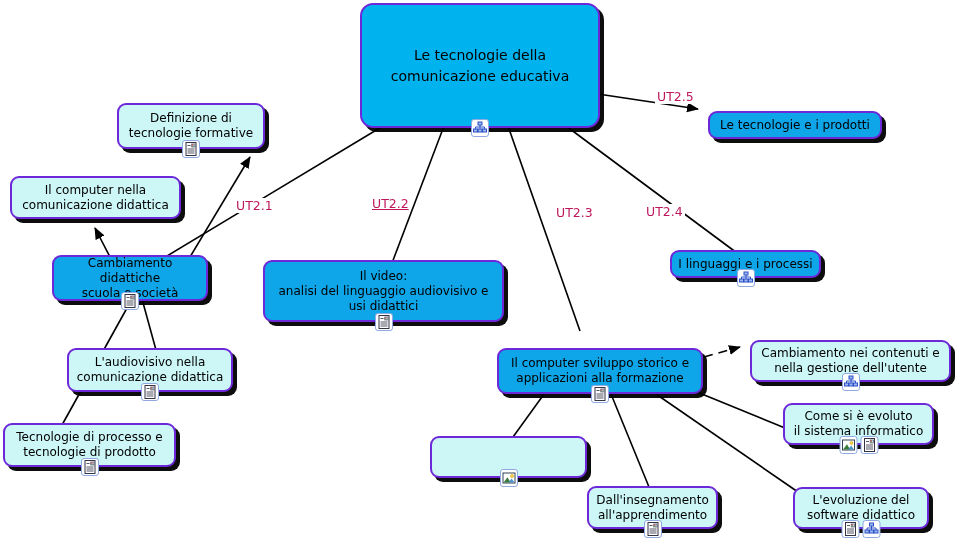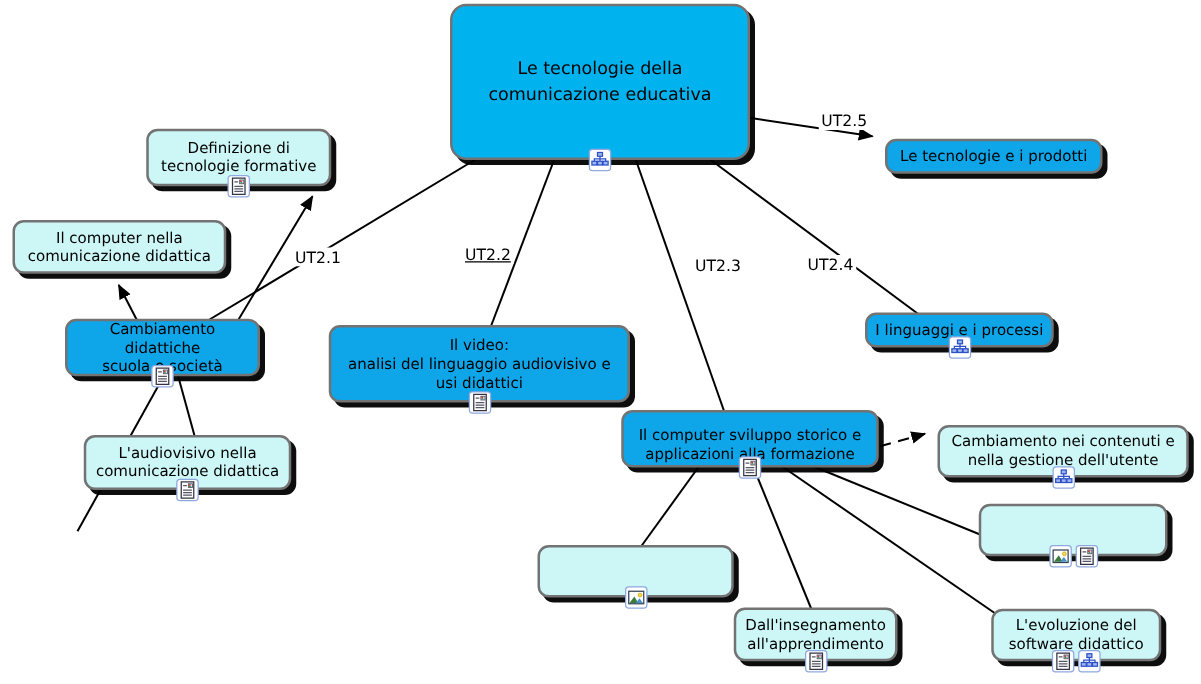--- a/index.html
+++ b/index.html
@@ -3,44 +3,44 @@
 <meta charset="utf-8">
 <style>
   html,body{margin:0;padding:0;background:#fff;}
   .canvas{
     position:relative;width:961px;height:547px;background:#ffffff;overflow:hidden;
     font-family:"DejaVu Sans","Liberation Sans",sans-serif;color:#000;
   }
   svg.edges{position:absolute;left:0;top:0;z-index:1;}
   .node{
     position:absolute;box-sizing:border-box;z-index:2;
-    border:2px solid #737373;border-radius:9px;background:#CDF6F6;
+    border:2px solid #6d28d9;border-radius:9px;background:#CDF6F6;
     box-shadow:4px 4px 0 rgba(0,0,0,0.95);
     display:flex;align-items:center;justify-content:center;text-align:center;
     font-size:12px;line-height:1.25;padding:1px 4px;cursor:default;
   }
   .node .lbl{display:block;white-space:pre-line;}
   .node.turquoise{background:#0ea5e9;}
   .node.primary{background:#00B3EF;font-size:14px;line-height:1.45;border-radius:13px;}
   .icons{position:absolute;left:50%;bottom:-11px;transform:translateX(-50%);display:flex;gap:3px;z-index:3;}
   .ic{width:18px;height:18px;background:#fff;border:1px solid #8FA8E0;border-radius:3px;display:block;box-sizing:border-box;}
   .ic svg{display:block;width:16px;height:16px;}
-  .edge-label{position:absolute;z-index:2;color:#000000;font-size:12.5px;background:#fff;padding:0 2px;}
+  .edge-label{position:absolute;z-index:2;color:#be185d;font-size:12.5px;background:#fff;padding:0 2px;}
 
   
   #n-main{left:360px;top:3px;width:240px;height:125px;}
   #n-prodotti{left:708px;top:111px;width:174px;height:28px;}
   #n-definizione{left:117px;top:103px;width:148px;height:46px;}
   #n-computer-comunicazione{left:10px;top:176px;width:171px;height:43px;}
   #n-tecnologie-didattiche{left:52px;top:255px;width:156px;height:46px;}
   #n-audiovisivo{left:67px;top:348px;width:166px;height:44px;}
   #n-processo-prodotto{left:3px;top:423px;width:173px;height:44px;}
   #n-video{left:263px;top:260px;width:241px;height:62px;}
-  #n-linguaggi{left:692px;top:250px;width:151px;height:28px;}
-  #n-computer-sviluppo{left:497px;top:328px;width:206px;height:46px;align-items:flex-end;}
+  #n-linguaggi{left:670px;top:250px;width:151px;height:28px;}
+  #n-computer-sviluppo{left:497px;top:348px;width:206px;height:46px;}
   #n-cambiamento{left:750px;top:340px;width:201px;height:42px;}
   #n-evoluto-sistema{left:783px;top:403px;width:151px;height:42px;}
   #n-hardware-software{left:430px;top:436px;width:157px;height:42px;}
   #n-insegnamento{left:587px;top:486px;width:131px;height:43px;}
   #n-evoluzione-software{left:793px;top:487px;width:136px;height:42px;}
 
   
   #l-ut21{left:234px;top:198px;}
   #l-ut22{left:370px;top:196px;text-decoration:underline;}
   #l-ut23{left:506px;top:205px;margin-left:48px;}
@@ -167,20 +167,40 @@
               <line x1="4.5" y1="4.5" x2="7.5" y2="4.5"></line>
               <line x1="4.5" y1="8" x2="11.5" y2="8"></line>
               <line x1="4.5" y1="10" x2="11.5" y2="10"></line>
               <line x1="4.5" y1="12" x2="11.5" y2="12"></line>
             </g>
           </svg>
     </span>
       </span>
   </div>
 
+  <div class="node" id="n-processo-prodotto">
+    <span class="lbl">Tecnologie di processo e
+tecnologie di prodotto</span>
+    <span class="icons">
+        <span class="ic">
+      <svg viewBox="0 0 16 16">
+            <rect x="3" y="1.5" width="10" height="13" fill="#fff" stroke="#334" stroke-width="1"></rect>
+            <rect x="8.7" y="3" width="3.3" height="3" fill="#cfe0f5" stroke="#556" stroke-width="0.7"></rect>
+            <circle cx="9.7" cy="4" r="0.8" fill="#d03a2a"></circle>
+            <path d="M8.9 5.6 l1.2-1.2 1 1.2 z" fill="#3a8a3a"></path>
+            <g stroke="#556" stroke-width="1">
+              <line x1="4.5" y1="4.5" x2="7.5" y2="4.5"></line>
+              <line x1="4.5" y1="8" x2="11.5" y2="8"></line>
+              <line x1="4.5" y1="10" x2="11.5" y2="10"></line>
+              <line x1="4.5" y1="12" x2="11.5" y2="12"></line>
+            </g>
+          </svg>
+    </span>
+      </span>
+  </div>
 
   <div class="node turquoise" id="n-video">
     <span class="lbl">Il video:
 analisi del linguaggio audiovisivo e
 usi didattici</span>
     <span class="icons">
         <span class="ic">
       <svg viewBox="0 0 16 16">
             <rect x="3" y="1.5" width="10" height="13" fill="#fff" stroke="#334" stroke-width="1"></rect>
             <rect x="8.7" y="3" width="3.3" height="3" fill="#cfe0f5" stroke="#556" stroke-width="0.7"></rect>
@@ -251,20 +271,22 @@
               <rect x="1.5" y="9" width="4" height="3"></rect>
               <rect x="6" y="9" width="4" height="3"></rect>
               <rect x="10.5" y="9" width="4" height="3"></rect>
             </g>
           </svg>
     </span>
       </span>
   </div>
 
   <div class="node" id="n-evoluto-sistema">
+    <span class="lbl">Come si è evoluto
+il sistema informatico</span>
     <span class="icons">
       <span class="ic">
         <svg viewBox="0 0 16 16">
             <rect x="2" y="3" width="12" height="10" fill="#fff" stroke="#345" stroke-width="1"></rect>
             <circle cx="11" cy="6" r="1.5" fill="#FFD94D" stroke="#C9A000" stroke-width="0.6"></circle>
             <path d="M2.6 12.4 L6.5 7.2 L9.6 12.4 Z" fill="#3A7A3A"></path>
             <path d="M7.6 12.4 L10.6 8.6 L13.4 12.4 Z" fill="#4A90C8"></path>
           </svg>
       </span>
       <span class="ic">

